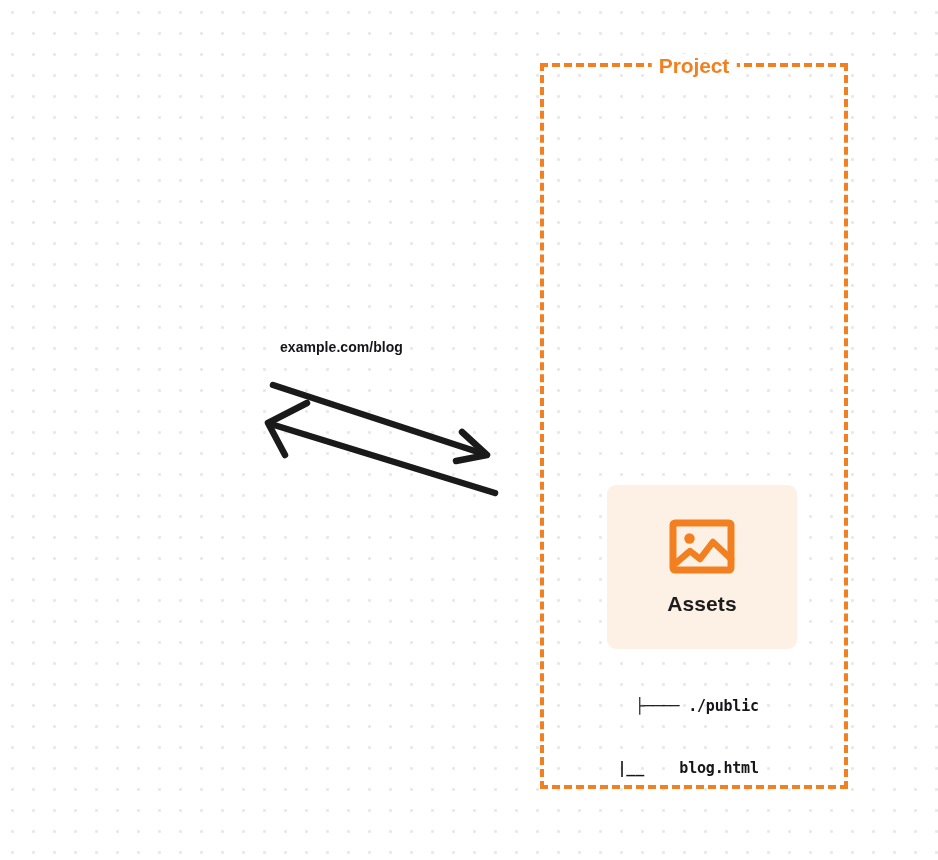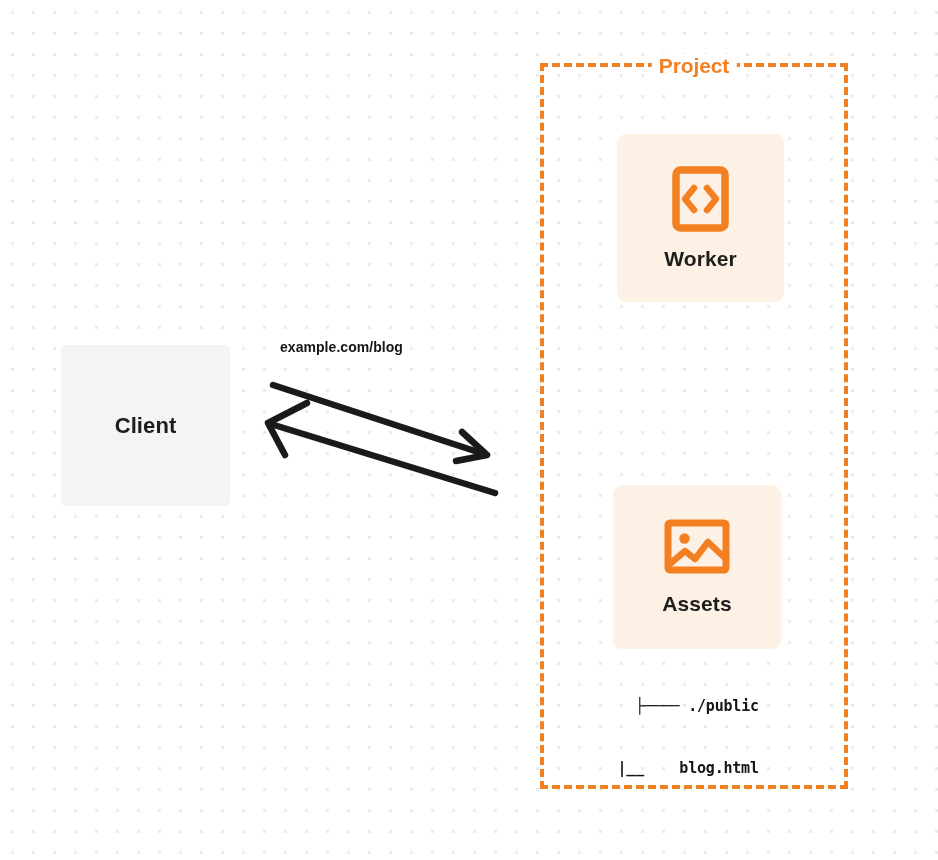--- a/index.html
+++ b/index.html
@@ -97,23 +97,23 @@
     align-items: center;
     justify-content: center;
   }
   #worker-card {
     left: 73px;
     top: 67px;
     width: 167px;
     height: 168px;
   }
   #assets-card {
-    left: 69px;
+    left: 63px;
     top: 418px;
-    width: 168px;
+    width: 190px;
     height: 164px;
   }
   .service-card .card-icon {
     display: block;
     line-height: 0;
   }
   #worker-card .card-icon { margin-bottom: 15px; }
   #assets-card .card-icon { margin-bottom: 17px; }
 
   .service-card .card-label {
@@ -137,52 +137,39 @@
     text-align: right;
     letter-spacing: -0.2px;
   }
   #file-tree .tree-row { display: block; }
 </style>
 </head>
 <body>
 
 <div id="canvas">
 
-  <div id="client-node">
-    <span class="node-label">Client</span>
-  </div>
 
   <div id="request-label">example.com/blog</div>
 
   <svg id="arrows-layer" viewBox="0 0 938 860" xmlns="http://www.w3.org/2000/svg">
 
     <g>
       <line x1="273" y1="385" x2="481" y2="453" stroke="#1a1a1a" stroke-width="6.5" stroke-linecap="round"></line>
       <polyline points="462,432 487,455 456,461" fill="none" stroke="#1a1a1a" stroke-width="6.5" stroke-linecap="round" stroke-linejoin="round"></polyline>
     </g>
 
     <g>
       <line x1="495" y1="493" x2="274" y2="425" stroke="#1a1a1a" stroke-width="6.5" stroke-linecap="round"></line>
       <polyline points="307,403 268,423 285,455" fill="none" stroke="#1a1a1a" stroke-width="6.5" stroke-linecap="round" stroke-linejoin="round"></polyline>
     </g>
   </svg>
 
   <div id="project-group">
     <div id="project-title">Project</div>
 
-    <div id="worker-card" class="service-card">
-      <span class="card-icon">
-        <svg width="57" height="66" viewBox="0 0 57 66" xmlns="http://www.w3.org/2000/svg">
-          <rect x="4" y="4" width="49" height="58" rx="4.5" ry="4.5" fill="none" stroke="#f38020" stroke-width="7.5"></rect>
-          <polyline points="22,22 13,33 22,44" fill="none" stroke="#f38020" stroke-width="6.5" stroke-linecap="round" stroke-linejoin="round"></polyline>
-          <polyline points="35,22 44,33 35,44" fill="none" stroke="#f38020" stroke-width="6.5" stroke-linecap="round" stroke-linejoin="round"></polyline>
-        </svg>
-      </span>
-      <span class="card-label">Worker</span>
-    </div>
 
     <div id="assets-card" class="service-card">
       <span class="card-icon">
         <svg width="66" height="57" viewBox="0 0 66 57" xmlns="http://www.w3.org/2000/svg">
           <rect x="4" y="5" width="58" height="47" rx="2" ry="2" fill="none" stroke="#f38020" stroke-width="7"></rect>
           <circle cx="20.5" cy="20.5" r="5.2" fill="#f38020"></circle>
           <polyline points="7,45 21,33 31,41 44,24 62,41" fill="none" stroke="#f38020" stroke-width="6.5" stroke-linecap="round" stroke-linejoin="round"></polyline>
         </svg>
       </span>
       <span class="card-label">Assets</span>

